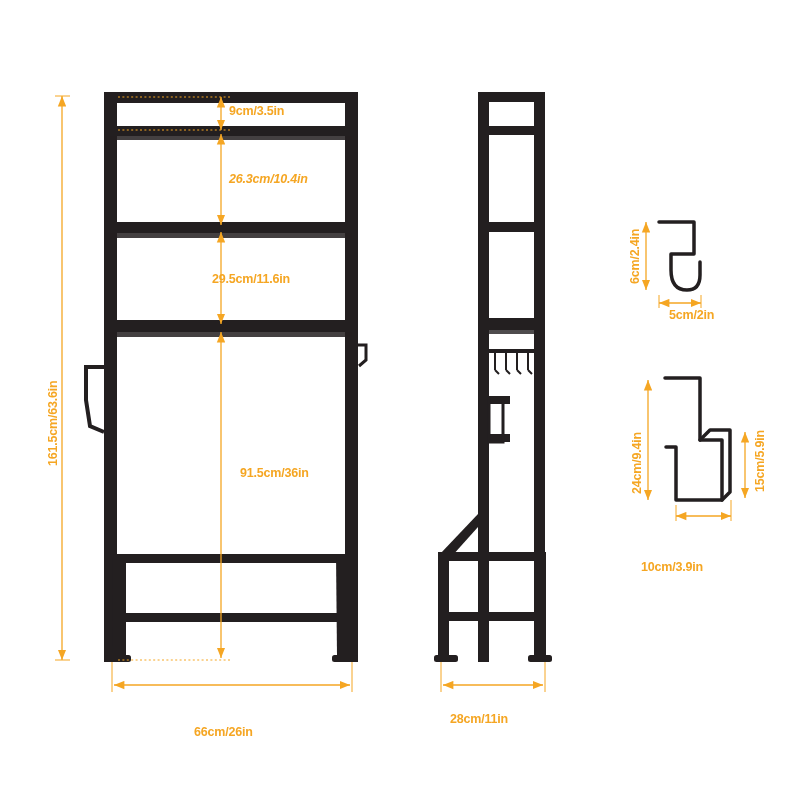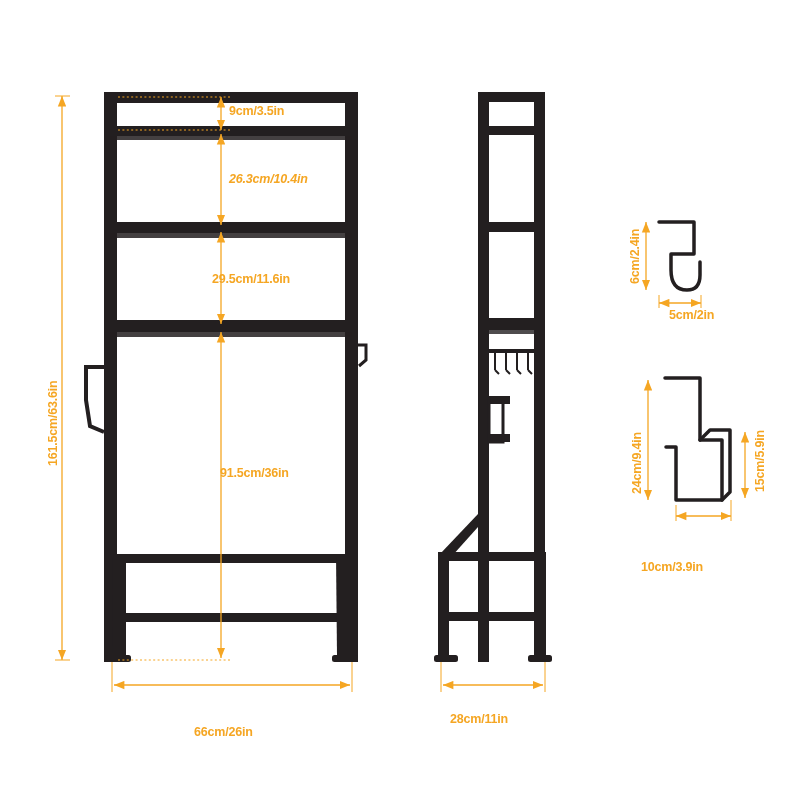--- a/index.html
+++ b/index.html
@@ -201,21 +201,21 @@
   </svg>
 
   <div class="dim-label vert" style="left:46px; top:466px; transform:rotate(-90deg);">161.5cm/63.6in</div>
 
   <div class="dim-label" style="left:229px; top:104px;">9cm/3.5in</div>
 
   <div class="dim-label" style="left:229px; top:172px;font-style:italic;">26.3cm/10.4in</div>
 
   <div class="dim-label" style="left:212px; top:272px;">29.5cm/11.6in</div>
 
-  <div class="dim-label" style="left:220px; top:466px;text-align:center;">91.5cm/36in</div>
+  <div class="dim-label" style="left:240px; top:466px;text-align:center;">91.5cm/36in</div>
 
   <div class="dim-label" style="left:194px; top:725px;">66cm/26in</div>
 
   <div class="dim-label" style="left:450px; top:712px;">28cm/11in</div>
 
   <div class="dim-label vert" style="left:628px; top:284px; transform:rotate(-90deg);">6cm/2.4in</div>
 
   <div class="dim-label" style="left:653px; top:308px;margin-left:16px;">5cm/2in</div>
 
   <div class="dim-label vert" style="left:630px; top:494px; transform:rotate(-90deg);">24cm/9.4in</div>

